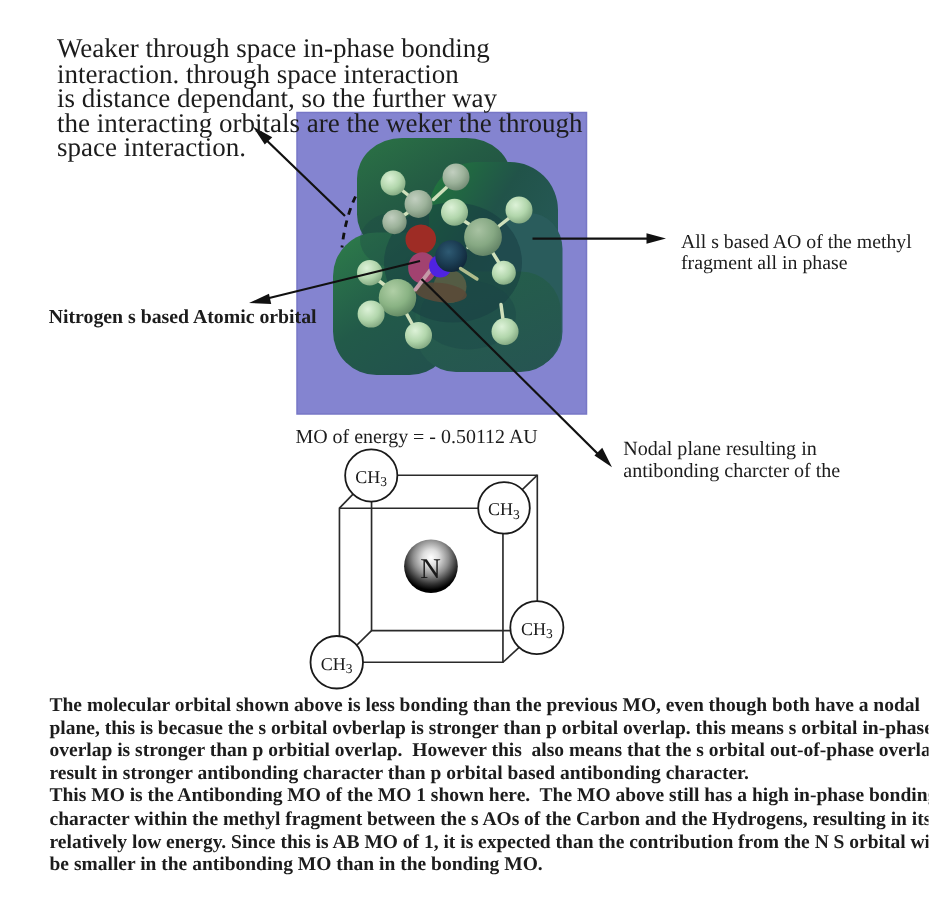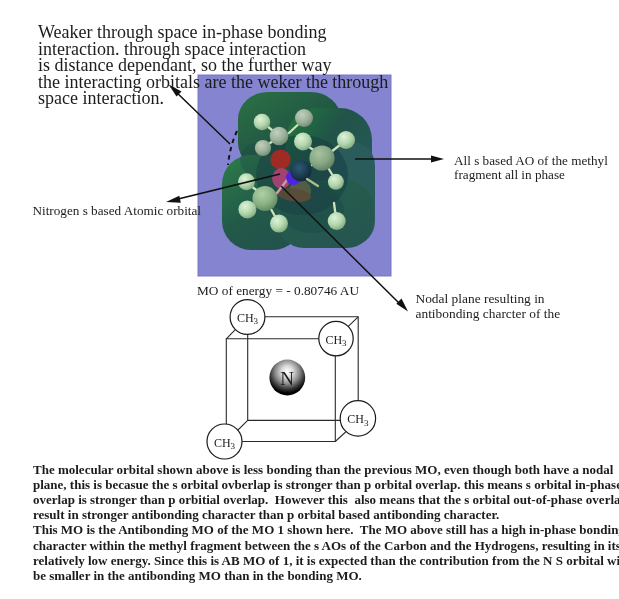--- a/index.html
+++ b/index.html
@@ -16,26 +16,26 @@
 interaction. through space interaction<br>
 is distance dependant, so the further way<br>
 the interacting orbitals are the weker the through<br>
 space interaction.
 </div>
 
 <div class="t" style="left:454px;top:154px;font-size:13.2px;line-height:13.8px;">
 All s based AO of the methyl<br>fragment all in phase
 </div>
 
-<div class="t" style="left:32.5px;top:204px;font-size:13.2px;line-height:14px;">
+<div class="t" style="left:32.5px;top:204px;font-size:13.2px;line-height:14px;font-weight:bold;">
 Nitrogen s based Atomic orbital
 </div>
 
 <div class="t" style="left:197px;top:283.5px;font-size:13.3px;line-height:14px;">
-MO of energy = - 0.80746 AU
+MO of energy = - 0.50112 AU
 </div>
 
 <div class="t" style="left:415.5px;top:291px;font-size:13.4px;line-height:15.2px;">
 Nodal plane resulting in<br>antibonding charcter of the
 </div>
 
 <div class="t" style="left:33px;top:461.6px;font-size:13px;line-height:15.2px;font-weight:bold;">
 The molecular orbital shown above is less bonding than the previous MO, even though both have a nodal<br>
 plane, this is becasue the s orbital ovberlap is stronger than p orbital overlap. this means s orbital in-phase<br>
 overlap is stronger than p orbitial overlap.&nbsp; However this&nbsp; also means that the s orbital out-of-phase overlap will<br>

